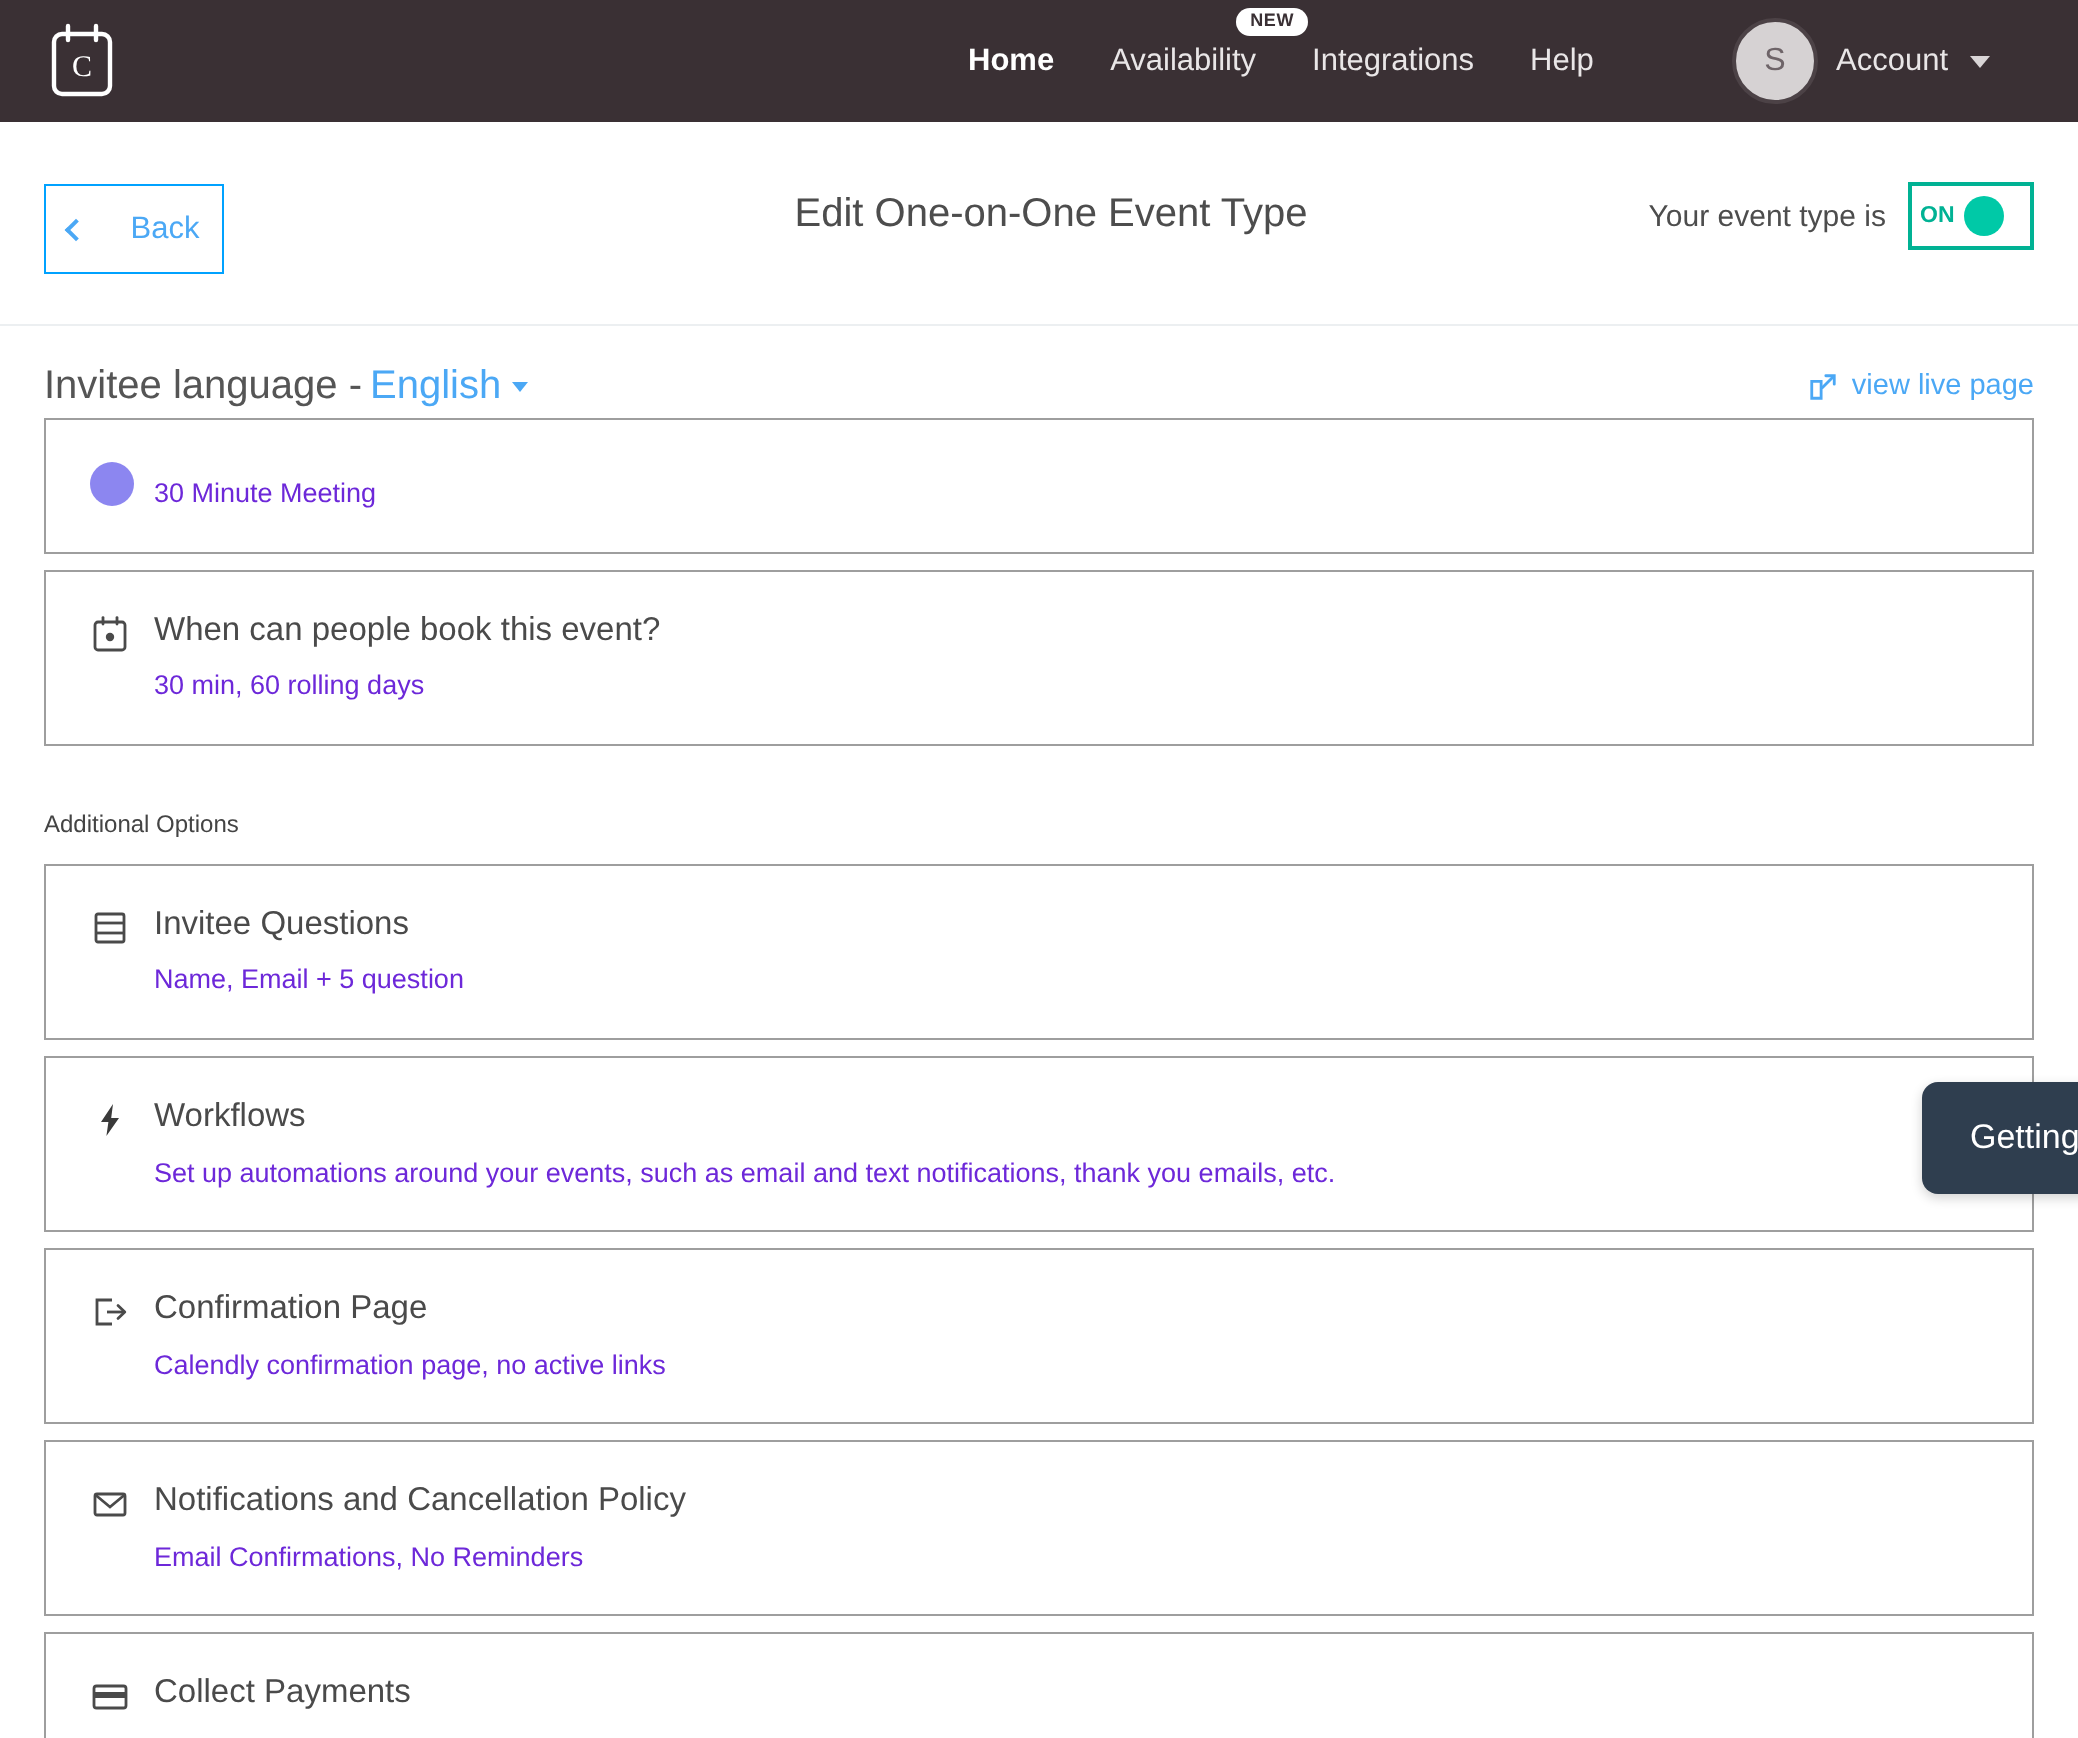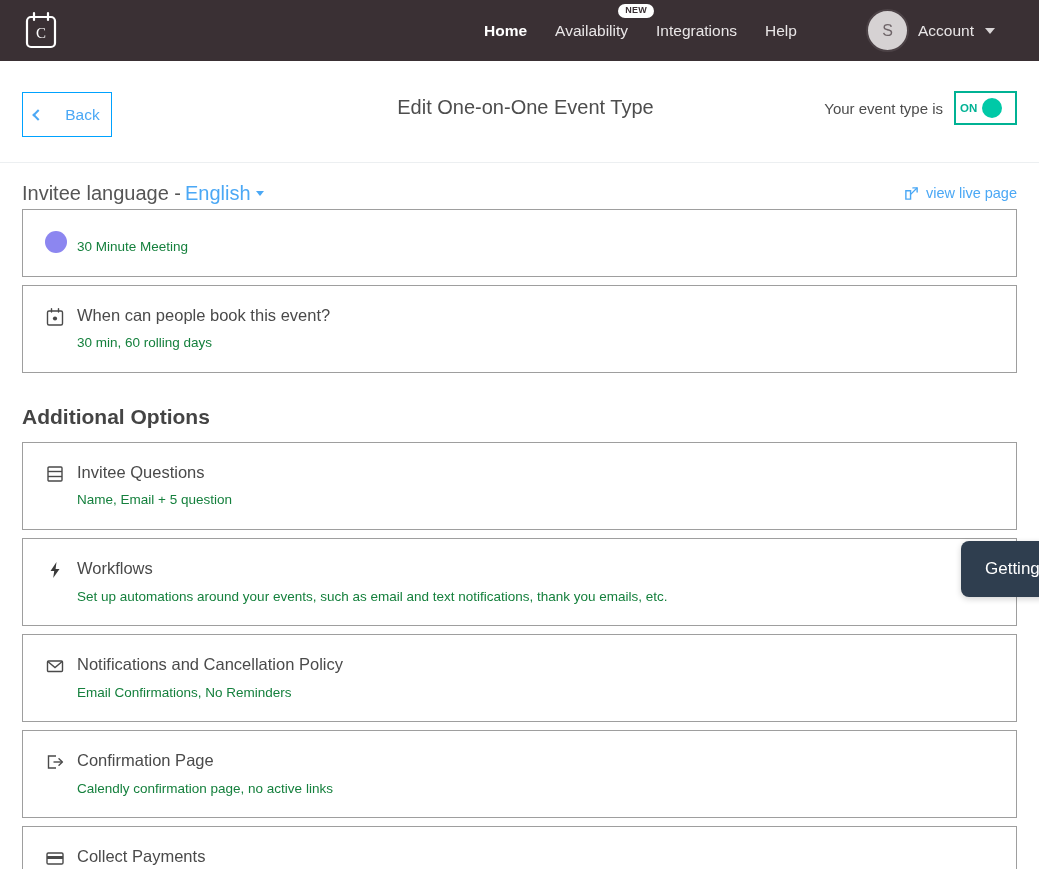--- a/index.html
+++ b/index.html
@@ -191,34 +191,34 @@
     padding-top: 2px;
   }
   .card-body { flex: 1 1 auto; }
   .card-title {
     font-size: 16.5px;
     color: #4a4a4a;
     line-height: 1.25;
   }
   .card-sub {
     font-size: 13.5px;
-    color: #15803d;
+    color: #6d28d9;
     margin-top: 9px;
     line-height: 1.3;
   }
 
   .swatch {
     width: 22px; height: 22px;
     border-radius: 50%;
     background: #8c86f0;
   }
 
   .section-head {
-    font-size: 21px;
-    font-weight: bold;
+    font-size: 12px;
+    font-weight: normal;
     color: #444;
     margin: 32px 0 13px 0;
   }
 
   
   .getting-tab {
     position: absolute;
     left: 961px;
     top: 541px;
     width: 120px;
@@ -362,52 +362,52 @@
       <div class="card-body">
         <div class="card-title">Workflows</div>
         <div class="card-sub">Set up automations around your events, such as email and text notifications, thank you emails, etc.</div>
       </div>
     </div>
   </div>
 
   <div class="card">
     <div class="card-inner">
       <div class="card-icon">
-        <svg width="20" height="20" viewBox="0 0 20 20">
-          <rect x="2.5" y="5" width="15" height="10.5" rx="1" fill="none" stroke="#4a4a4a" stroke-width="1.4"></rect>
-          <path d="M2.8 5.5 L10 11.5 L17.2 5.5" fill="none" stroke="#4a4a4a" stroke-width="1.4"></path>
-        </svg>
-      </div>
-      <div class="card-body">
-        <div class="card-title">Notifications and Cancellation Policy</div>
-        <div class="card-sub">Email Confirmations, No Reminders</div>
-      </div>
-    </div>
-  </div>
-
-  <div class="card">
-    <div class="card-inner">
-      <div class="card-icon">
         <svg width="21" height="20" viewBox="0 0 21 20">
           <path d="M11 4 H3.5 V16 H11" fill="none" stroke="#4a4a4a" stroke-width="1.4"></path>
           <line x1="8.5" y1="10" x2="17" y2="10" stroke="#4a4a4a" stroke-width="1.4"></line>
           <path d="M14 6.8 L17.4 10 L14 13.2" fill="none" stroke="#4a4a4a" stroke-width="1.4" stroke-linecap="round" stroke-linejoin="round"></path>
         </svg>
       </div>
       <div class="card-body">
         <div class="card-title">Confirmation Page</div>
         <div class="card-sub">Calendly confirmation page, no active links</div>
       </div>
     </div>
   </div>
 
   <div class="card">
     <div class="card-inner">
       <div class="card-icon">
         <svg width="20" height="20" viewBox="0 0 20 20">
+          <rect x="2.5" y="5" width="15" height="10.5" rx="1" fill="none" stroke="#4a4a4a" stroke-width="1.4"></rect>
+          <path d="M2.8 5.5 L10 11.5 L17.2 5.5" fill="none" stroke="#4a4a4a" stroke-width="1.4"></path>
+        </svg>
+      </div>
+      <div class="card-body">
+        <div class="card-title">Notifications and Cancellation Policy</div>
+        <div class="card-sub">Email Confirmations, No Reminders</div>
+      </div>
+    </div>
+  </div>
+
+  <div class="card">
+    <div class="card-inner">
+      <div class="card-icon">
+        <svg width="20" height="20" viewBox="0 0 20 20">
           <rect x="2" y="5" width="16" height="11" rx="1.3" fill="none" stroke="#4a4a4a" stroke-width="1.4"></rect>
           <rect x="2" y="8" width="16" height="3" fill="#4a4a4a"></rect>
         </svg>
       </div>
       <div class="card-body">
         <div class="card-title">Collect Payments</div>
 
       </div>
     </div>
   </div>

